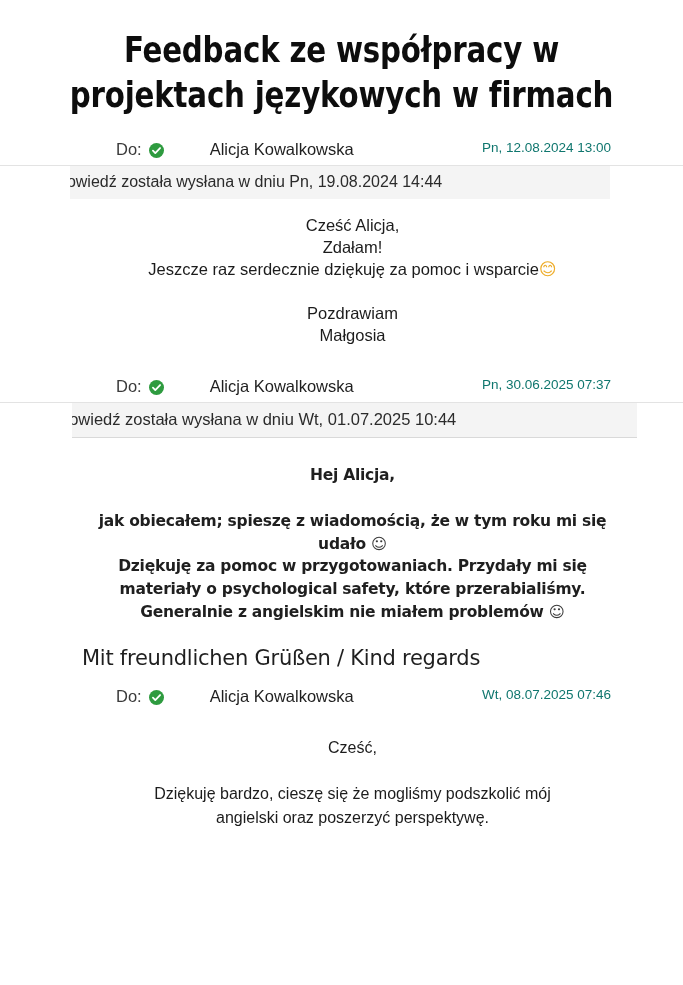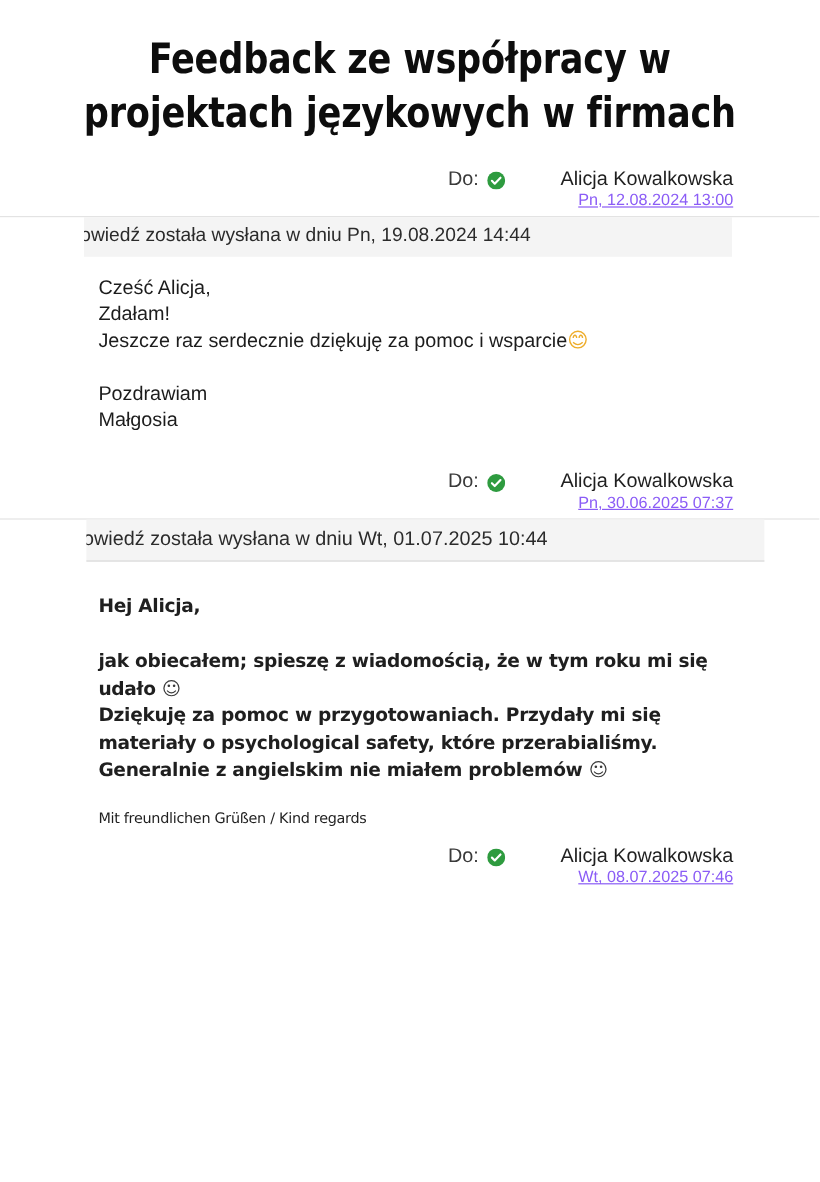--- a/index.html
+++ b/index.html
@@ -32,25 +32,24 @@
   }
 
   
   .thread {
     margin: 0;
     padding: 0;
   }
 
   .msg-header {
     display: flex;
-    align-items: flex-end;
+    align-items: flex-start;
     justify-content: space-between;
     box-sizing: border-box;
     padding: 0 72px 0 116px;
-    flex-direction: column;
   }
   .msg-header .to-group {
     display: flex;
     align-items: center;
     white-space: nowrap;
   }
   .to-label {
     font-size: 16.5px;
     color: #3a3a3a;
     margin-right: 7px;
@@ -63,23 +62,22 @@
     position: relative;
     top: 1px;
   }
   .recipient-name {
     font-size: 16.5px;
     color: #1f1f1f;
     margin-left: 40px;
   }
   .msg-date {
     font-size: 13.5px;
-    color: #8b5cf6;
+    color: #0f766e;
     white-space: nowrap;
-    text-decoration: underline;
   }
 
   .divider {
     height: 1px;
     background: #e3e3e3;
     margin: 6px 0 0 0;
   }
 
   .reply-banner {
     box-sizing: border-box;
@@ -92,20 +90,21 @@
   }
   .reply-banner .banner-text {
     display: block;
     margin-left: -12px;
   }
 
   
   .msg-body {
     padding: 0 60px 0 82px;
     white-space: pre-wrap;
+    text-align: center;
   }
   .body-arial {
     font-family: "Liberation Sans", sans-serif;
     font-size: 16.5px;
     line-height: 1.33;
     color: #1c1c1c;
   }
   .body-geo {
     font-family: "DejaVu Sans", sans-serif;
     font-size: 15.5px;
@@ -121,21 +120,21 @@
     font-size: 17px;
   }
   .emoji-mono {
     font-family: "DejaVu Sans", sans-serif;
     color: #3a3a3a;
   }
 
   .sign-off {
     padding: 0 60px 0 82px;
     font-family: "DejaVu Sans", sans-serif;
-    font-size: 12px;
+    font-size: 21px;
     line-height: 1.4;
     color: #1f1f1f;
     letter-spacing: -0.25px;
   }
 
   
   .sp-1 { height: 22px; }
   .sp-2 { height: 16px; }
   .sp-3 { height: 30px; }
   .sp-4 { height: 12px; }
@@ -233,19 +232,23 @@
             <path d="M4.2 8.2 L6.7 10.7 L11.8 5.4" fill="none" stroke="#ffffff" stroke-width="1.9" stroke-linecap="round" stroke-linejoin="round"></path>
           </svg>
         </span>
         <span class="recipient-name">Alicja Kowalkowska</span>
       </div>
       <div class="msg-date">Wt, 08.07.2025 07:46</div>
     </div>
 
     <div class="sp-3"></div>
 
+    <div class="msg-body body-arial" style="font-size:16px; line-height:1.45;"><span>Cześć,</span>
+
+<span>Dziękuję bardzo, cieszę się że mogliśmy podszkolić mój</span>
+<span>angielski oraz poszerzyć perspektywę.</span></div>
 
     <div class="sp-3"></div>
     <div class="sp-4"></div>
 
   </div>
 
 </div>
 
 </body></html>

